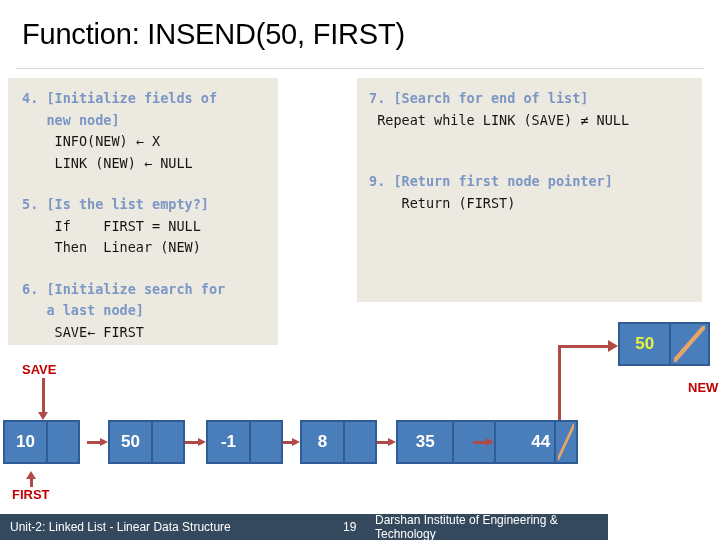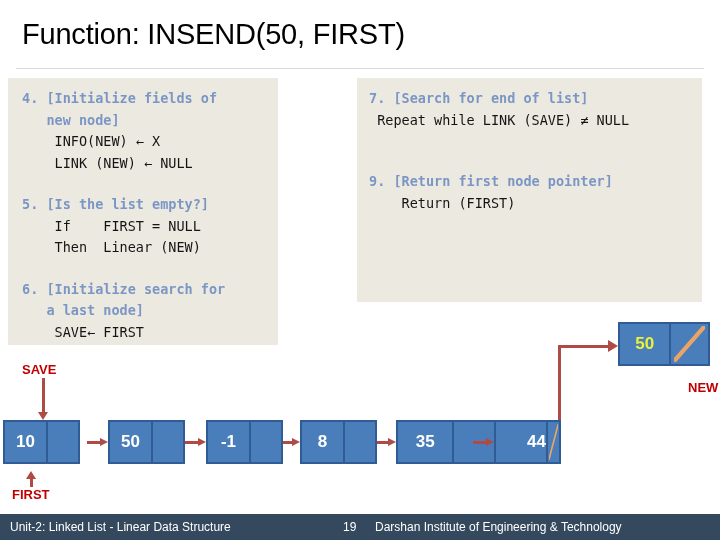--- a/index.html
+++ b/index.html
@@ -84,21 +84,21 @@
   
   .elbow-v{position:absolute;width:3px;background:#b04a44;}
   .elbow-h{position:absolute;height:3px;background:#b04a44;}
   .elbow-head{
     position:absolute;width:0;height:0;
     border-top:6px solid transparent;border-bottom:6px solid transparent;
     border-left:10px solid #b04a44;
   }
   
   .footer{
-    position:absolute;left:0;bottom:0;width:720px;height:26px;
+    position:absolute;left:0;bottom:0;width:608px;height:26px;
     background:#34495e;display:flex;align-items:center;
     color:#ffffff;font-size:12px;
     font-family:"Liberation Sans", sans-serif;
   }
   .footer .f-left{position:absolute;left:10px;}
   .footer .f-page{position:absolute;left:343px;}
   .footer .f-right{position:absolute;left:375px;}
 </style>
 </head>
 <body>
@@ -186,21 +186,21 @@
 <div class="node" style="left:300px;top:420px;width:77px;">
   <div class="info">8</div>
   <div class="link"></div>
 </div>
 
 <div class="node" style="left:396px;top:420px;width:101px;">
   <div class="info">35</div>
   <div class="link"></div>
 </div>
 
-<div class="node" style="left:494px;top:420px;width:67px;padding-left:31px;">
+<div class="node" style="left:494px;top:420px;width:84px;padding-left:31px;">
   <div class="info">44</div>
   <div class="link">
     <div class="slash">
       <svg viewBox="0 0 100 100" preserveAspectRatio="none">
         <line x1="4" y1="96" x2="96" y2="4" stroke="#e8a567" stroke-width="13" stroke-linecap="round"></line>
       </svg>
     </div>
   </div>
 </div>
 

